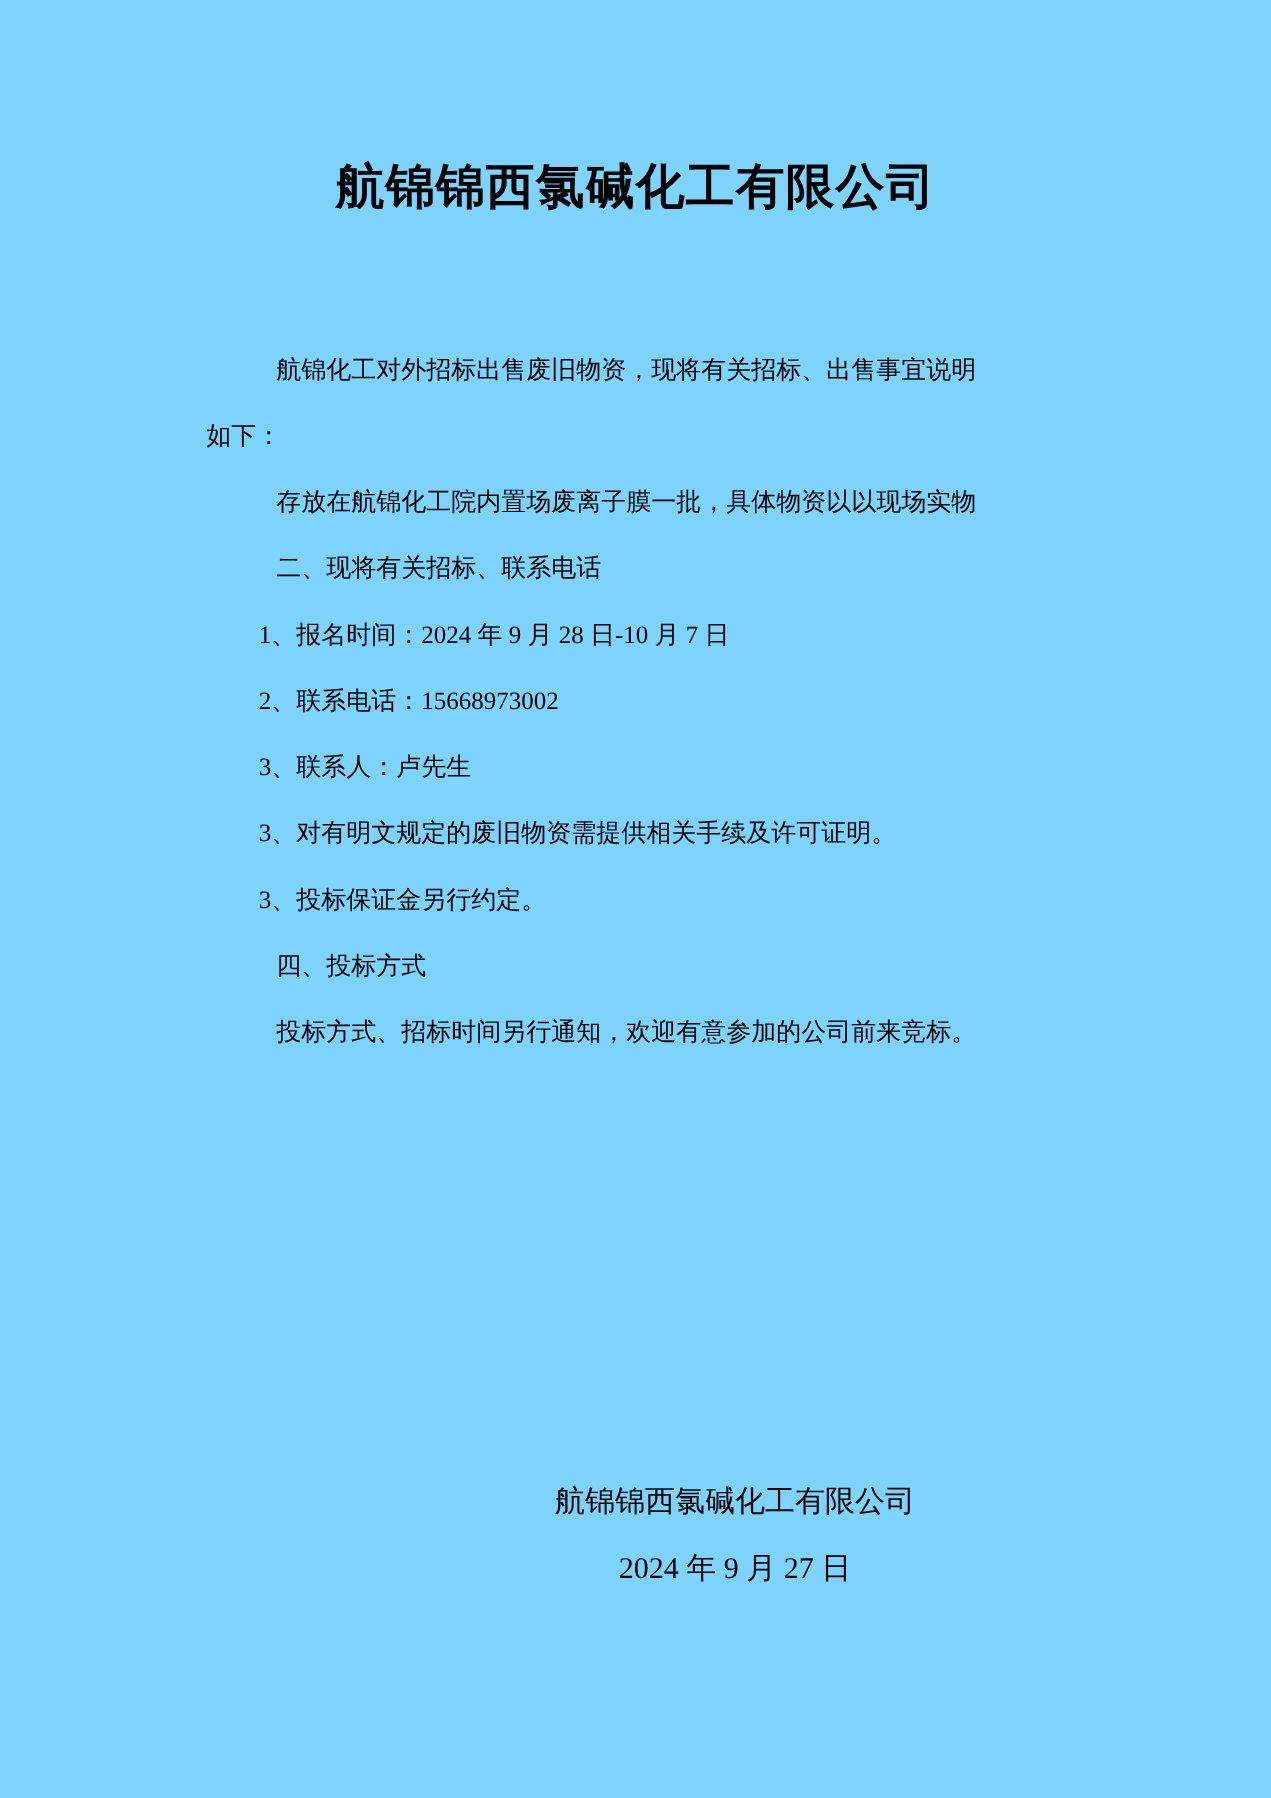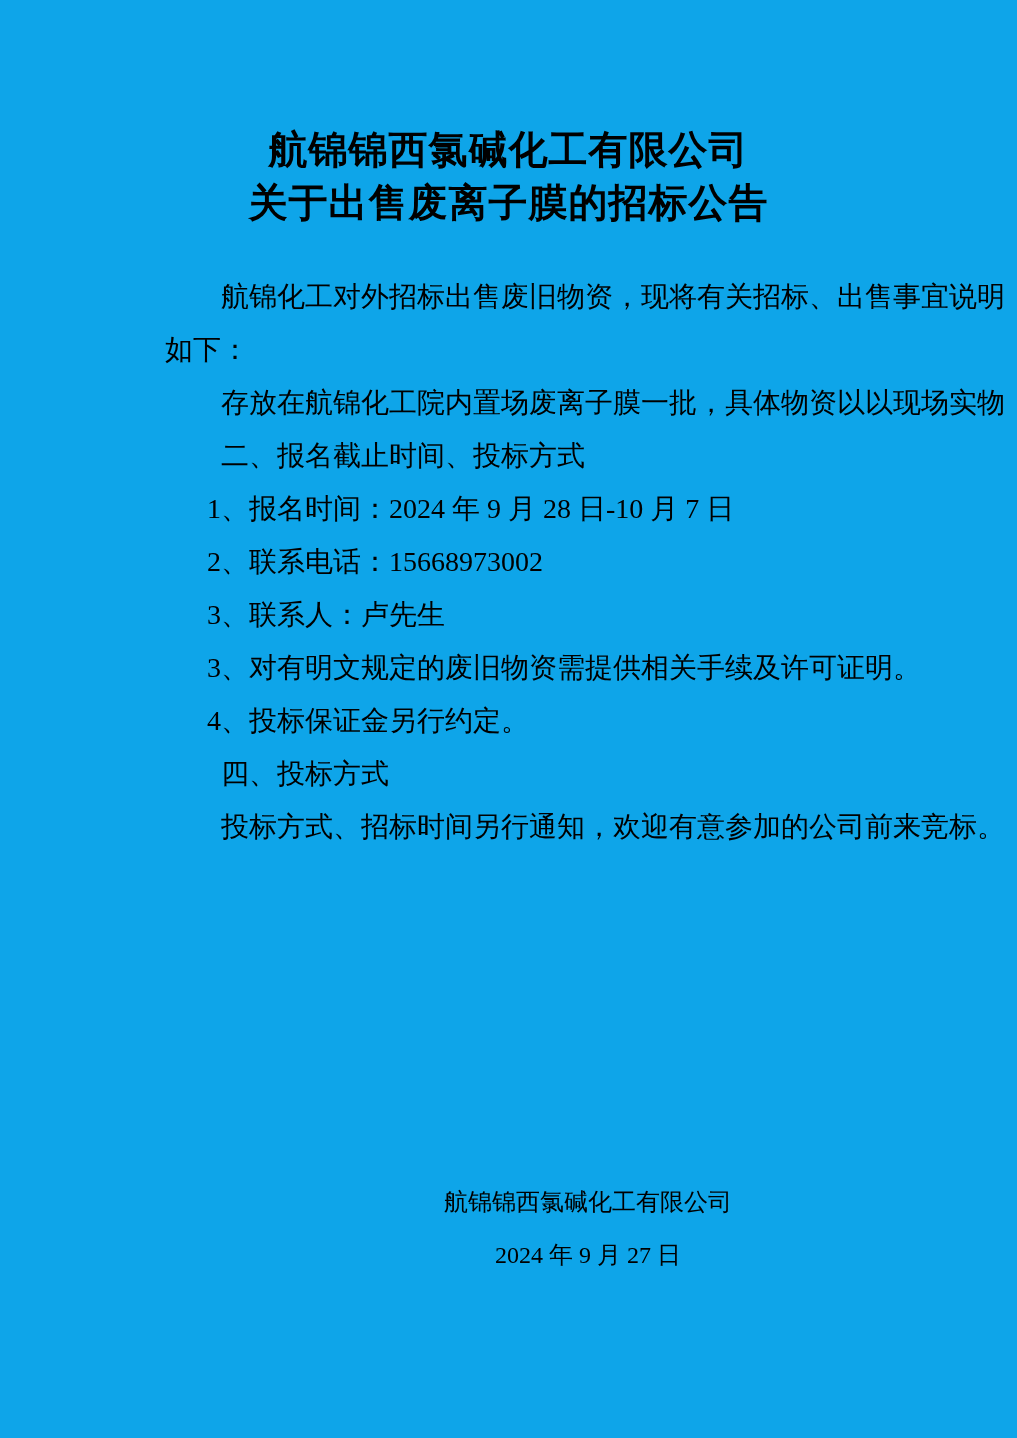--- a/index.html
+++ b/index.html
@@ -4,21 +4,21 @@
 <style>
   html, body {
     margin: 0;
     padding: 0;
     background: #ffffff;
   }
   .page {
     position: relative;
     width: 1017px;
     height: 1438px;
-    background: #0ea5e9;
+    background: #7dd3fc;
     color: #000000;
     font-family: "Liberation Serif", "DejaVu Serif", serif;
     overflow: hidden;
   }
   .title-block {
     position: absolute;
     top: 123px;
     left: 0;
     width: 1017px;
     text-align: center;
@@ -27,21 +27,21 @@
     line-height: 53px;
     letter-spacing: 1px;
     white-space: nowrap;
   }
   .title-block p { margin: 0; }
   .body-block {
     position: absolute;
     top: 270px;
     left: 165px;
     width: 740px;
-    font-size: 28px;
+    font-size: 20px;
     line-height: 53px;
     white-space: nowrap;
   }
   .body-block p { margin: 0; }
   .ind-para { text-indent: 56px; }
   .ind-item { text-indent: 42px; }
   .signature-block {
     position: absolute;
     top: 1176px;
     left: 165px;
@@ -53,33 +53,32 @@
   }
   .signature-block p { margin: 0; }
 </style>
 </head>
 <body>
 
 <div class="page">
 
   <div class="title-block">
     <p>航锦锦西氯碱化工有限公司</p>
-    <p>关于出售废离子膜的招标公告</p>
   </div>
 
   <div class="body-block">
     <p class="ind-para">航锦化工对外招标出售废旧物资，现将有关招标、出售事宜说明</p>
     <p>如下：</p>
     <p class="ind-para">存放在航锦化工院内置场废离子膜一批，具体物资以以现场实物</p>
-    <p class="ind-para">二、报名截止时间、投标方式</p>
+    <p class="ind-para">二、现将有关招标、联系电话</p>
     <p class="ind-item">1、报名时间：2024 年 9 月 28 日-10 月 7 日</p>
     <p class="ind-item">2、联系电话：15668973002</p>
     <p class="ind-item">3、联系人：卢先生</p>
     <p class="ind-item">3、对有明文规定的废旧物资需提供相关手续及许可证明。</p>
-    <p class="ind-item">4、投标保证金另行约定。</p>
+    <p class="ind-item">3、投标保证金另行约定。</p>
     <p class="ind-para">四、投标方式</p>
     <p class="ind-para">投标方式、招标时间另行通知，欢迎有意参加的公司前来竞标。</p>
   </div>
 
   <div class="signature-block">
     <p>航锦锦西氯碱化工有限公司</p>
     <p>2024 年 9 月 27 日</p>
   </div>
 
 </div>

